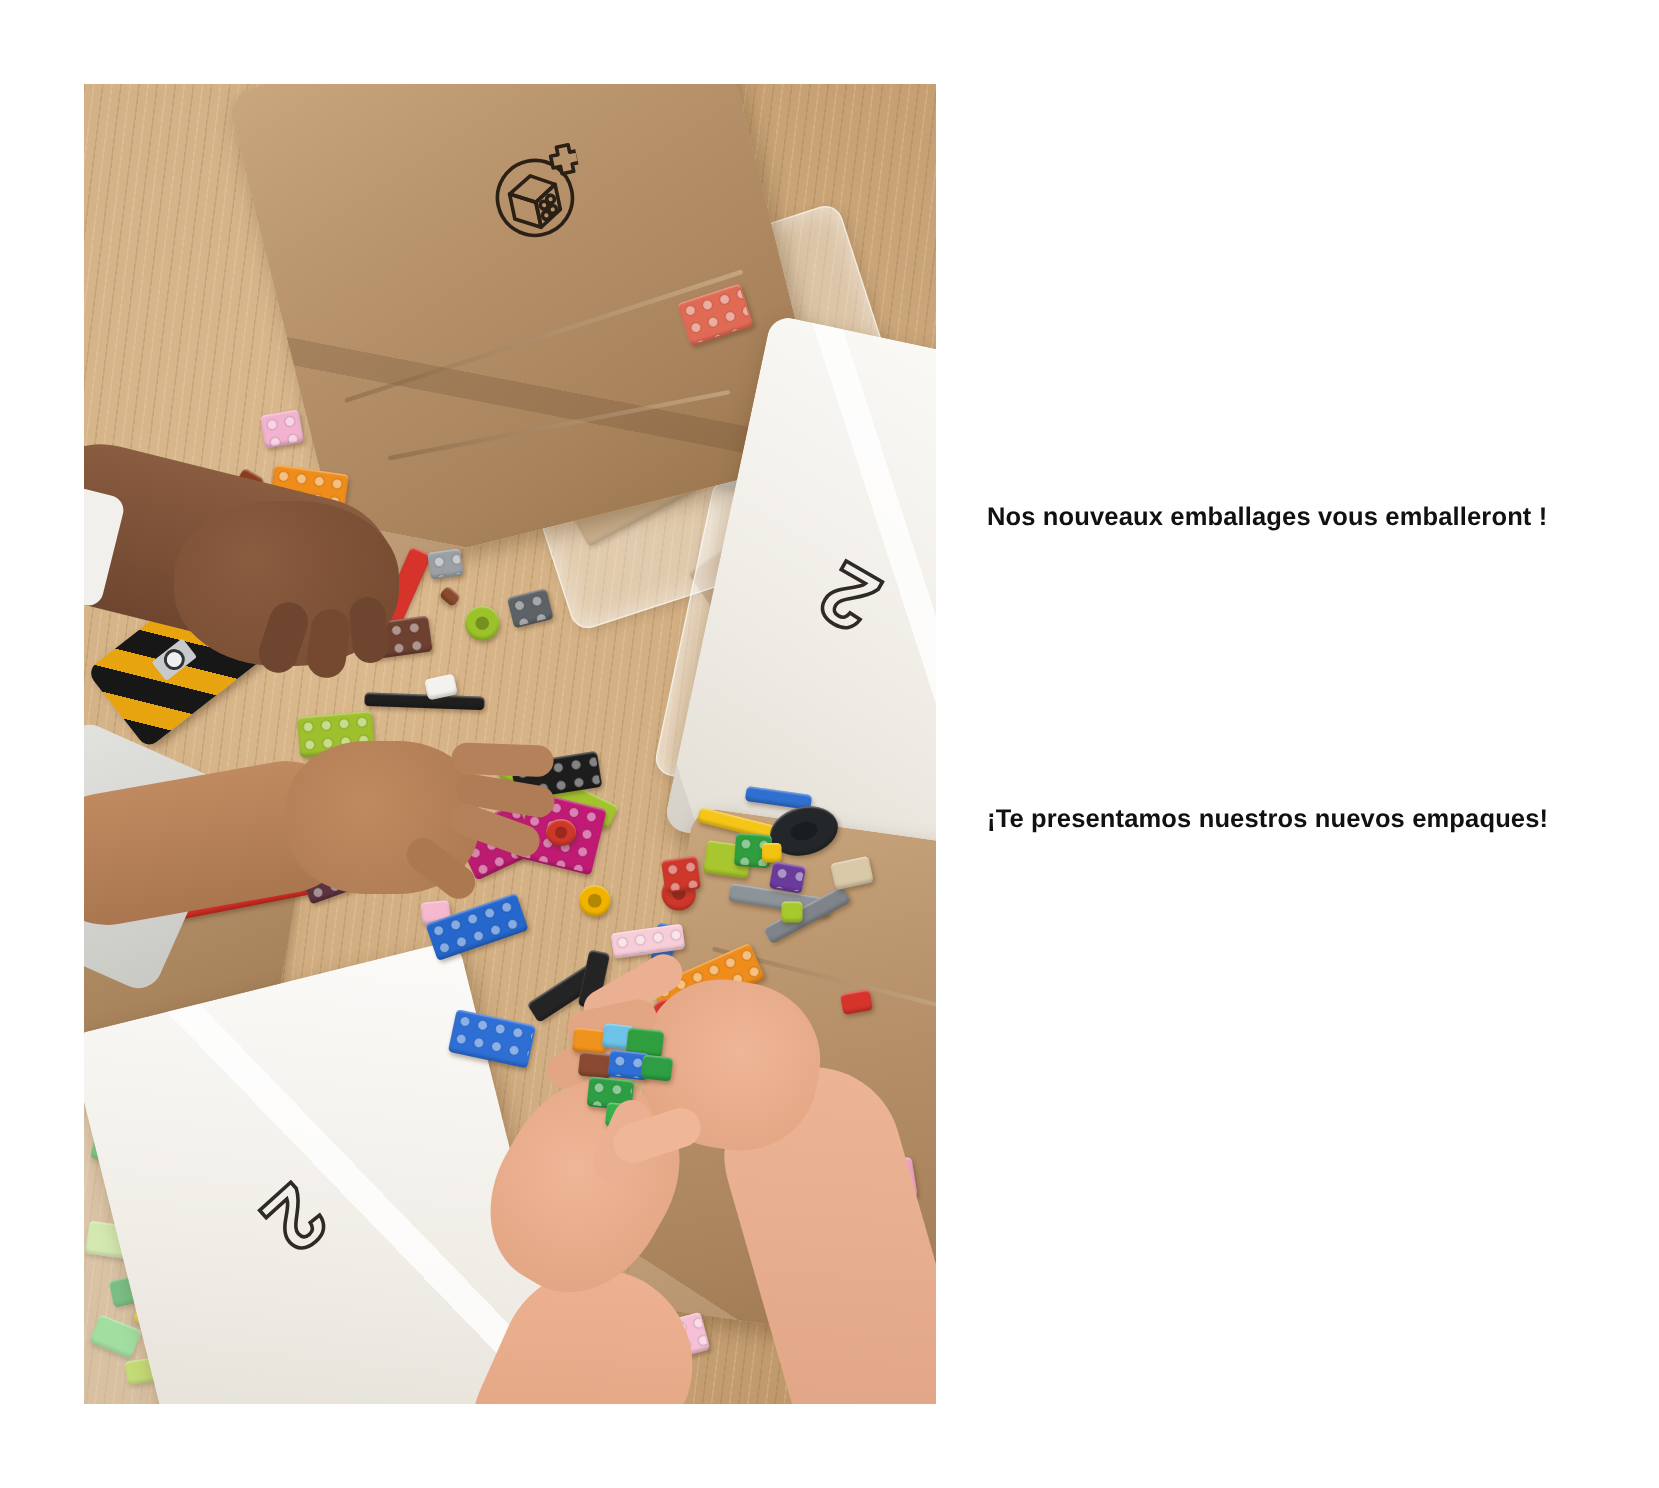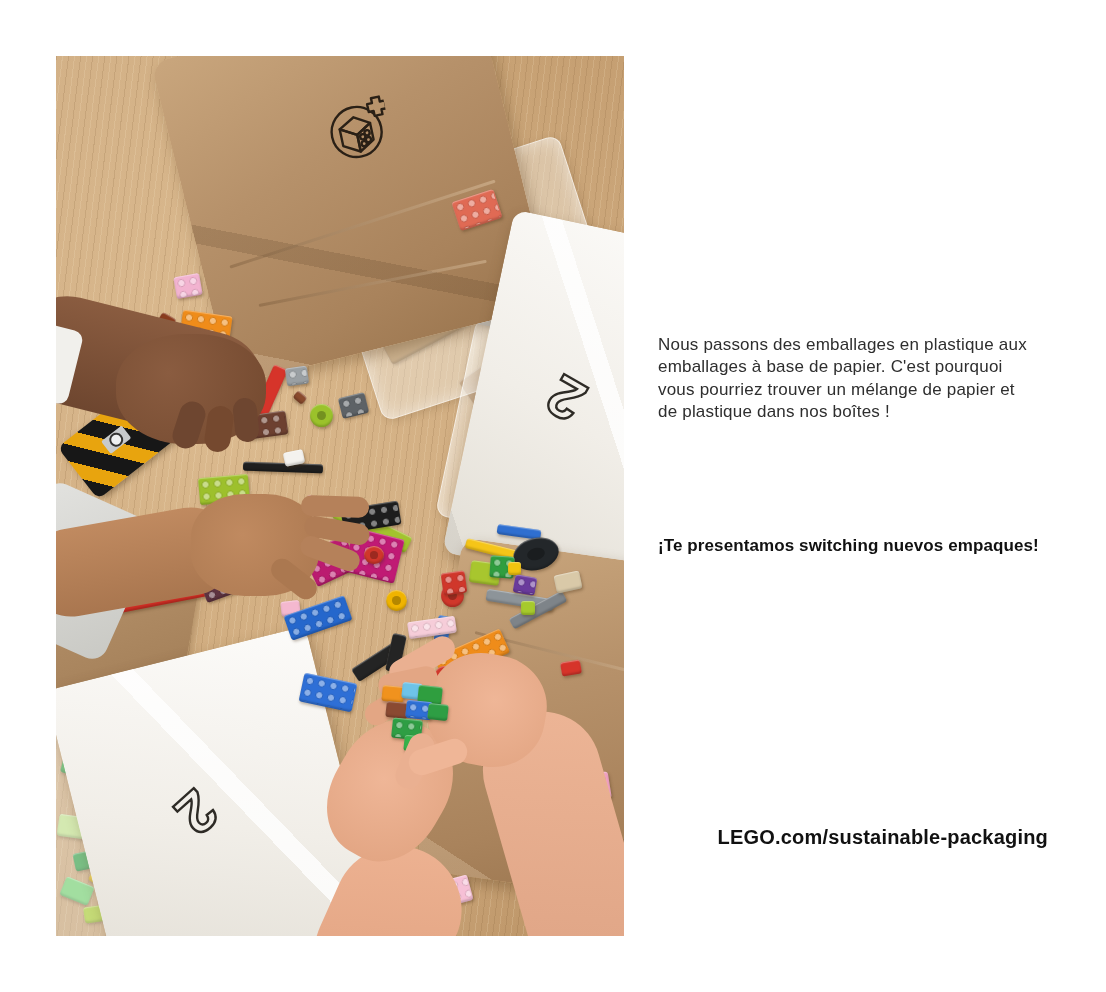--- a/index.html
+++ b/index.html
@@ -287,24 +287,20 @@
                 background:linear-gradient(200deg,#edb596,#dda283);"></div>
     <div class="skin" style="left:372px;top:598px;width:118px;height:112px;border-radius:45%;transform:rotate(10deg);z-index:5;
                 background:radial-gradient(circle at 55% 40%, #efb697, #e0a27f);"></div>
     <div class="skin capsule" style="left:330px;top:592px;width:72px;height:25px;transform:rotate(-30deg);z-index:5;background:#eab091;"></div>
     <div class="skin capsule" style="left:322px;top:614px;width:60px;height:23px;transform:rotate(-12deg);z-index:5;background:#e3a684;"></div>
     <div class="skin capsule" style="left:352px;top:688px;width:60px;height:26px;transform:rotate(-18deg);z-index:6;background:#efb697;"></div>
   </div>
 
 
   <section class="col-section" style="top:334px;">
-    <p>Nous passons des emballages en plastique aux
-emballages à base de papier. C'est pourquoi
-vous pourriez trouver un mélange de papier et
-de plastique dans nos boîtes !</p>
+    <h2>Nos nouveaux emballages vous emballeront !</h2>
   </section>
 
   <section class="col-section" style="top:535px;">
-    <h2>¡Te presentamos switching nuevos empaques!</h2>
+    <h2>¡Te presentamos nuestros nuevos empaques!</h2>
   </section>
 
-  <div class="footer-url">LEGO.com/sustainable-packaging</div>
 </div>
 
 </body></html>

